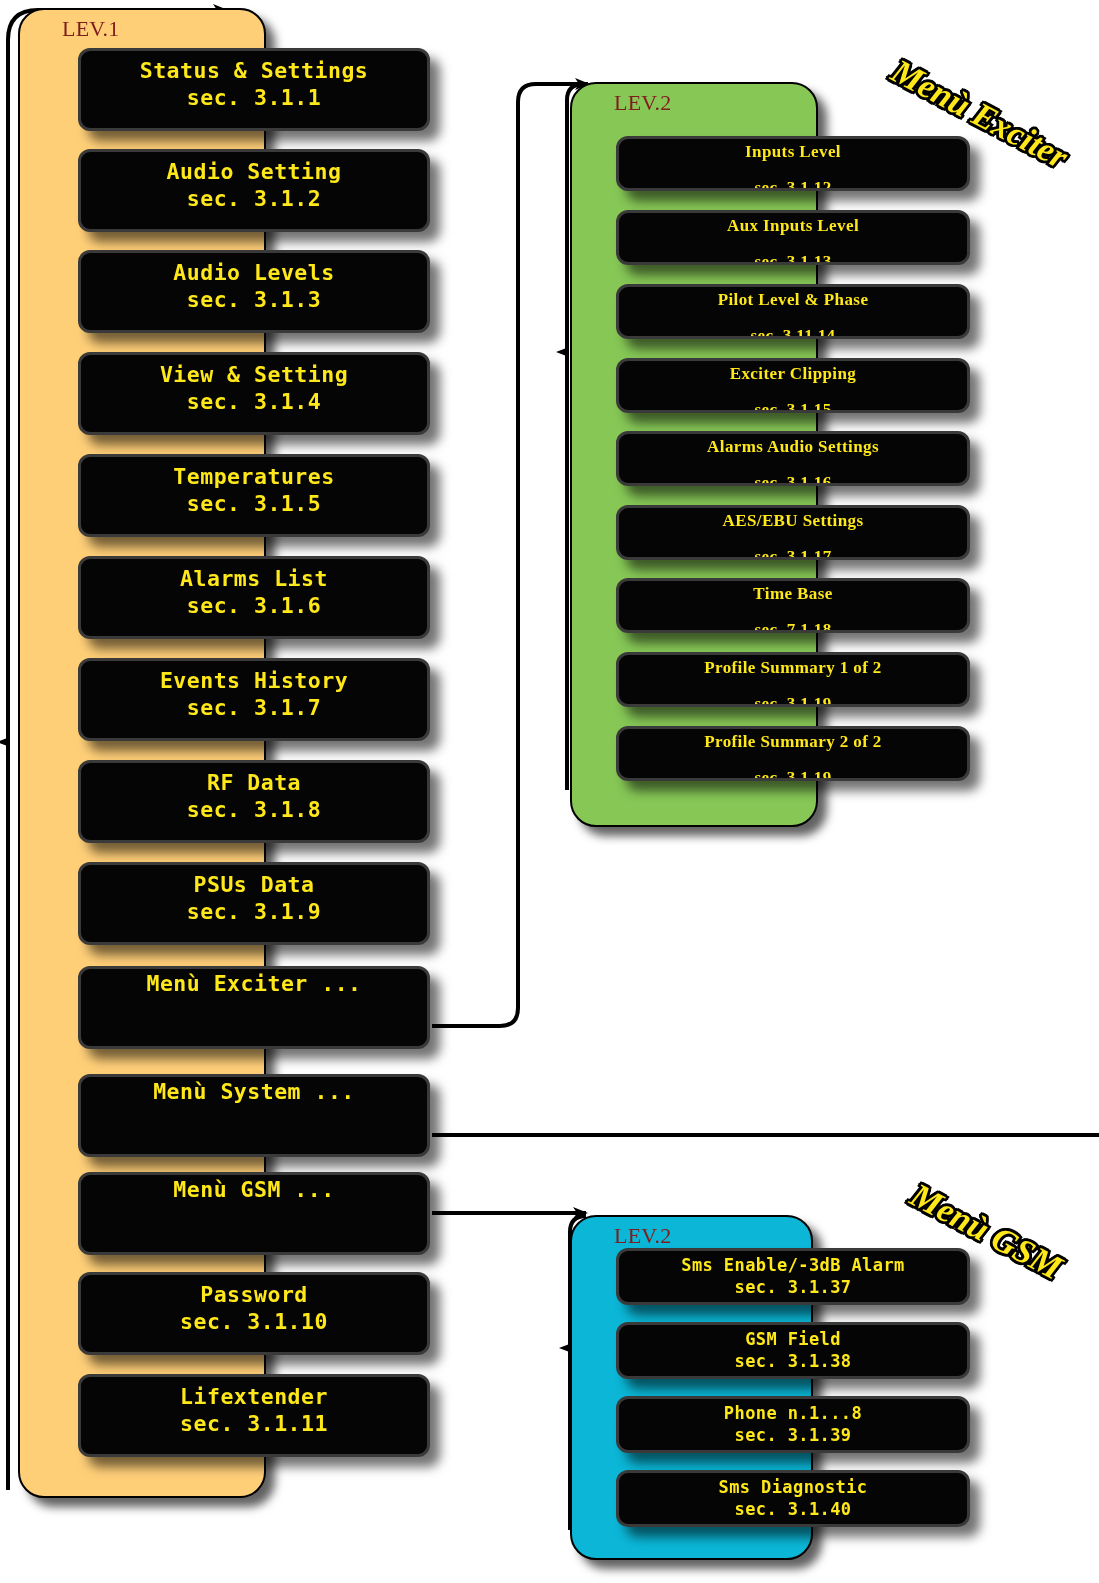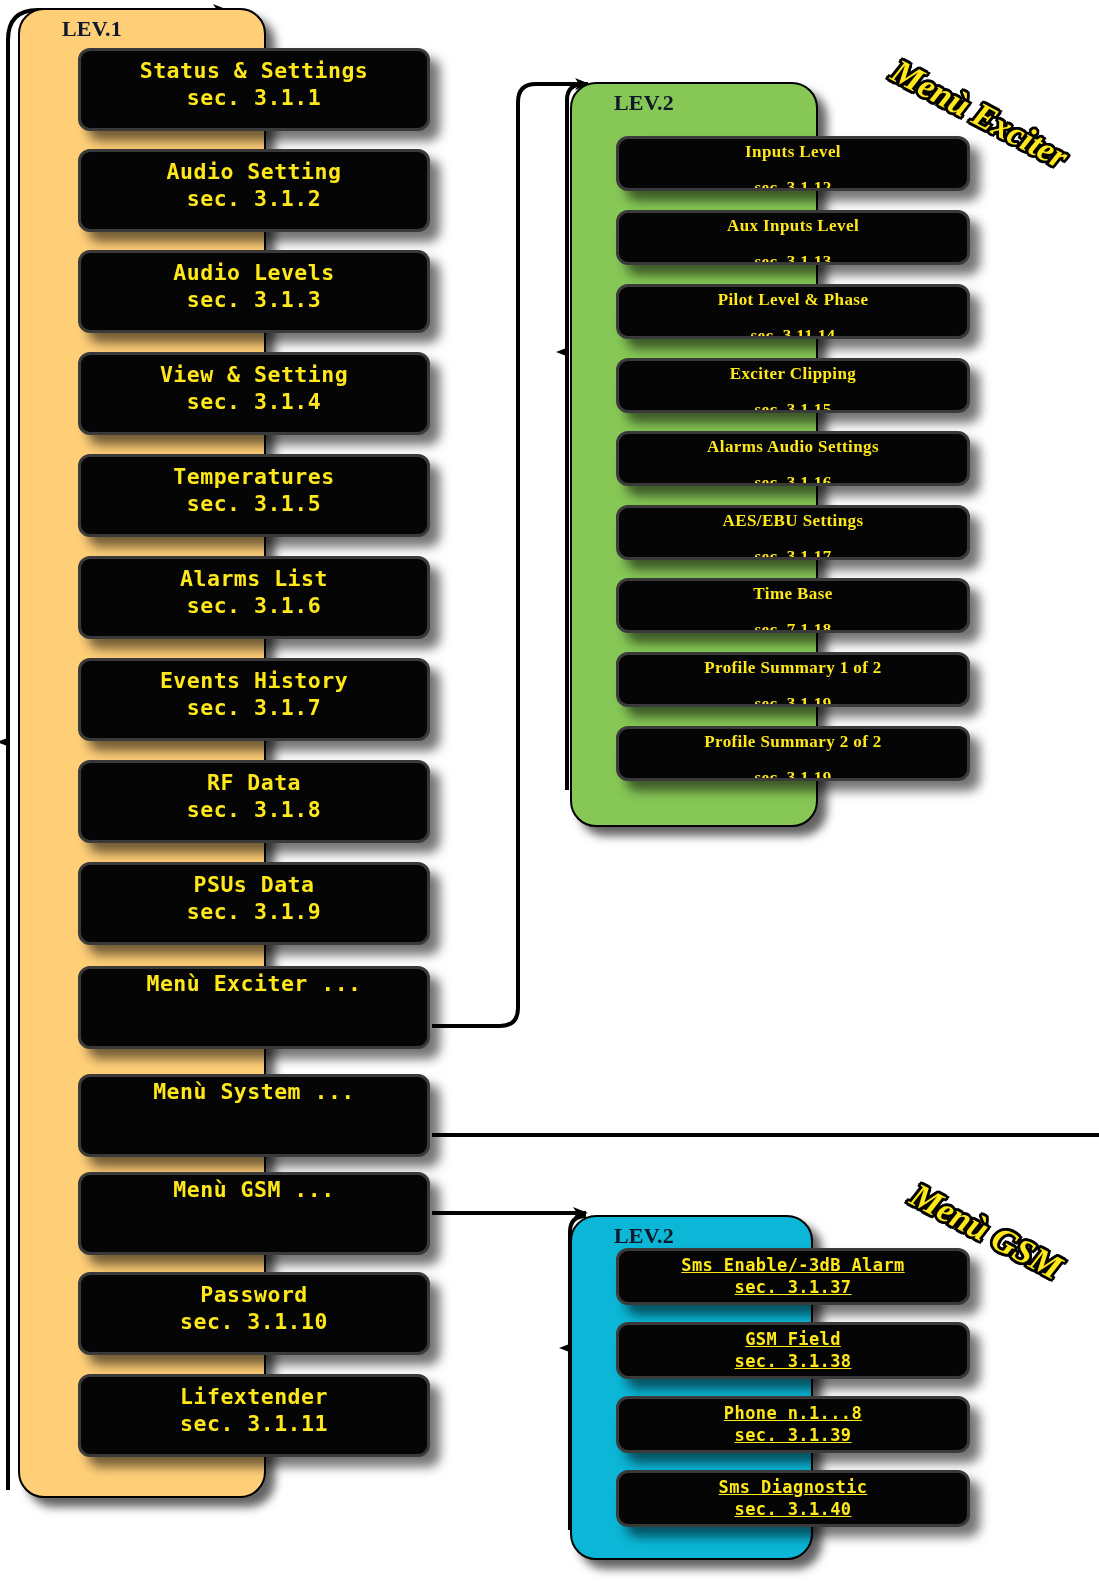--- a/index.html
+++ b/index.html
@@ -25,23 +25,23 @@
     border-radius: 26px;
     box-shadow: 9px 9px 10px rgba(0,0,0,0.62);
     border: 2px solid #000;
     box-sizing: border-box;
   }
   .panel-label {
     position: absolute;
     top: 6px;
     left: 42px;
     font-family: "Liberation Serif", serif;
-    font-weight: bold;
+    font-weight: normal;
     font-size: 22px;
-    color: #0f172a;
+    color: #7f1d1d;
     letter-spacing: 0.2px;
     white-space: nowrap;
   }
 
   #panel-lev1 {
     left: 18px;
     top: 8px;
     width: 248px;
     height: 1490px;
     background: #FFCF78;
@@ -110,21 +110,20 @@
   .col2 .lcd .l2 { margin-top: 18px; }
 
   
   .col3 .lcd {
     left: 616px;
     width: 354px;
     height: 57px;
     font-size: 17px;
     letter-spacing: 0.4px;
     padding-top: 5px;
-    text-decoration: underline;
   }
   .col3 .lcd .l2 { margin-top: 4px; }
 
   
   .caption {
     position: absolute;
     font-family: "Liberation Serif", serif;
     font-weight: bold;
     font-style: italic;
     font-size: 34px;

